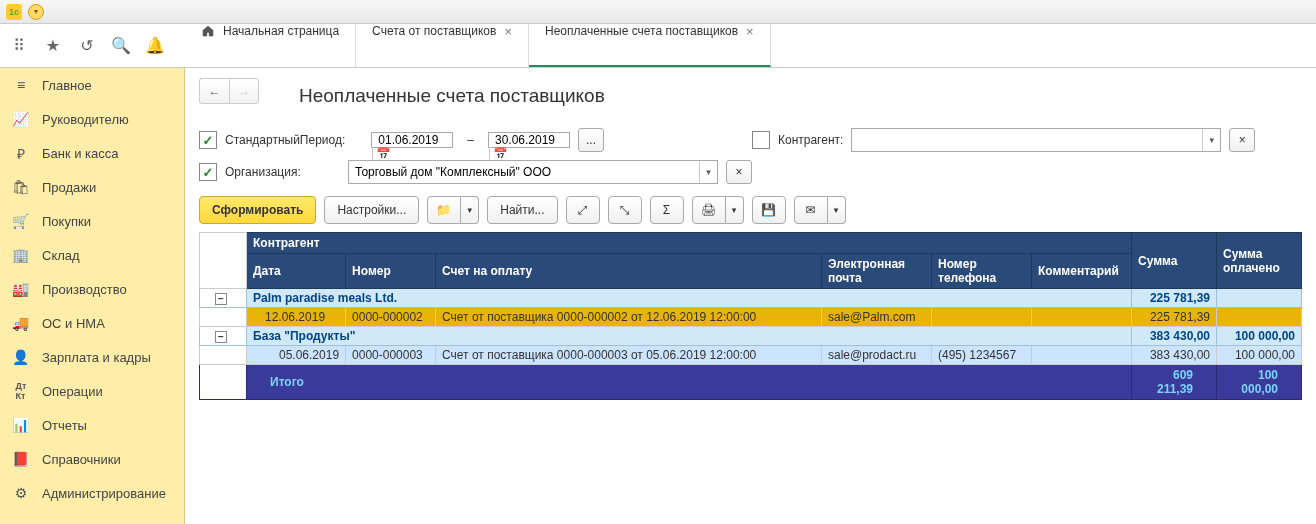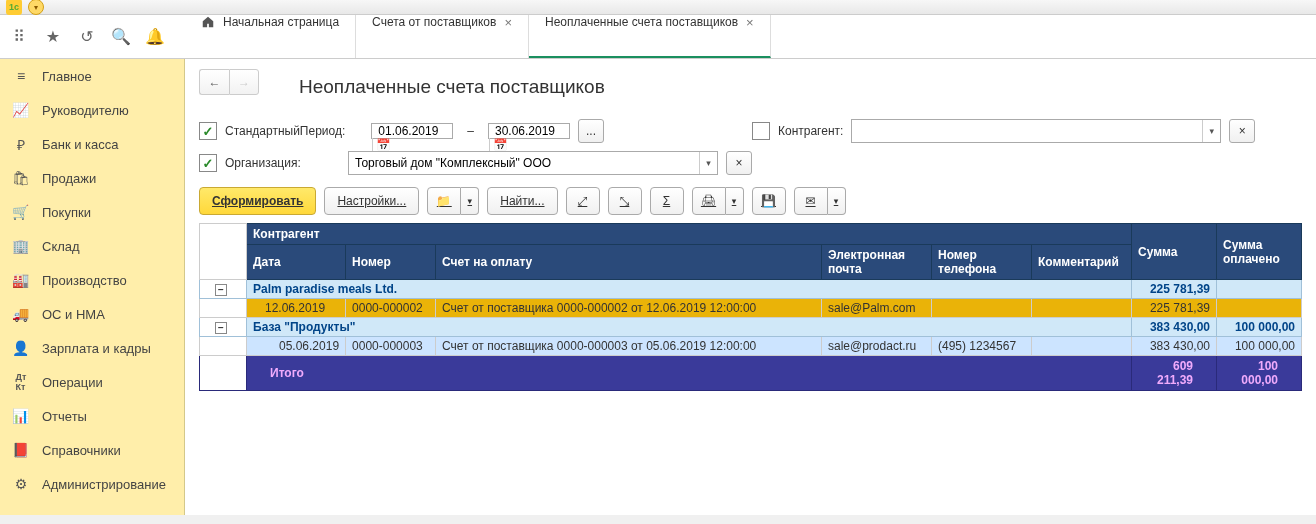--- a/index.html
+++ b/index.html
@@ -1,19 +1,19 @@
 <!DOCTYPE html>
 <html><head>
 <meta charset="utf-8">
 <style>
 * { box-sizing: border-box; margin: 0; padding: 0; font-family: Arial, sans-serif; }
 body { background: #f0f0f0; font-size: 12px; color: #333; width: 1316px; height: 524px; overflow: hidden; }
 
 
-.titlebar { height: 15px; background: linear-gradient(#f7f7f7, #e8e8e8); border-bottom: 1px solid #ccc; display: flex; align-items: center; padding: 0 6px; gap: 6px; }
+.titlebar { height: 24px; background: linear-gradient(#f7f7f7, #e8e8e8); border-bottom: 1px solid #ccc; display: flex; align-items: center; padding: 0 6px; gap: 6px; }
 .titlebar .title-icon { width: 16px; height: 16px; background: #ffcc33; border-radius: 3px; font-size: 9px; font-weight: bold; display: flex; align-items: center; justify-content: center; color: #5a3; }
 .titlebar .title-dd { width: 16px; height: 16px; background: #ffd966; border-radius: 50%; border: 1px solid #d4a016; display: flex; align-items: center; justify-content: center; font-size: 8px; color: #8a5a00; }
 .titlebar-text { font-size: 11px; color: #555; }
 
 
 .upper { height: 44px; background: #fff; border-bottom: 1px solid #ccc; display: flex; align-items: center; }
 .upper-icons { width: 185px; display: flex; align-items: center; padding: 0 10px; gap: 16px; }
 .upper-icons .ic { width: 18px; height: 18px; display: flex; align-items: center; justify-content: center; color: #666; cursor: pointer; font-size: 16px; }
 .tabs { display: flex; align-items: stretch; height: 100%; }
 .tab { display: flex; align-items: flex-start; padding: 0 16px; border-right: 1px solid #ddd; cursor: pointer; gap: 8px; }
@@ -45,36 +45,36 @@
 .date-input { display: flex; border: 1px solid #aaa; height: 16px; background: #fff; flex-direction: column; }
 .date-input input { border: none; padding: 0 6px; width: 80px; font-size: 12px; outline: none; }
 .date-input .cal { width: 22px; border-left: 1px solid #ccc; display: flex; align-items: center; justify-content: center; color: #555; cursor: pointer; font-size: 12px; }
 .dash { padding: 0 6px; }
 .sq-btn { height: 24px; min-width: 26px; border: 1px solid #aaa; background: linear-gradient(#fff,#f0f0f0); display: flex; align-items: center; justify-content: center; cursor: pointer; padding: 0 6px; border-radius: 3px; }
 .big-select { height: 24px; border: 1px solid #aaa; background: #fff; display: flex; align-items: center; }
 .big-select input { border: none; padding: 0 6px; font-size: 12px; outline: none; flex: 1; }
 .big-select .dd { width: 18px; border-left: 1px solid #ccc; display: flex; align-items: center; justify-content: center; cursor: pointer; height: 100%; color: #555; font-size: 9px; }
 .row1-right { margin-left: 140px; display: flex; align-items: center; gap: 8px; }
 
-.toolbar2 { display: flex; align-items: center; gap: 8px; margin-bottom: 8px; text-decoration: underline; }
+.toolbar2 { display: flex; align-items: center; gap: 8px; margin-bottom: 8px; }
 .btn { height: 28px; border: 1px solid #aaa; background: linear-gradient(#fff,#f0f0f0); border-radius: 4px; padding: 0 12px; display: flex; align-items: center; cursor: pointer; font-size: 12px; gap: 4px; }
 .btn.primary { background: linear-gradient(#ffe96a, #ffd83a); border-color: #c9a933; font-weight: bold; }
 .btn.icon-only { padding: 0; width: 34px; justify-content: center; }
 .btn-group { display: flex; }
 .btn-group .btn { border-radius: 0; }
 .btn-group .btn:first-child { border-radius: 4px 0 0 4px; }
 .btn-group .btn:last-child { border-radius: 0 4px 4px 0; border-left: none; }
 
 
 .report-table { border: 1px solid #888; width: 100%; border-collapse: collapse; }
 .report-table th { background: #2a4a7a; color: #fff; font-weight: bold; text-align: left; padding: 3px 6px; border: 1px solid #1a3a5a; font-size: 12px; }
 .report-table tr.group td { background: #d0e8f8; color: #004488; font-weight: bold; padding: 2px 6px; border: 1px solid #a0c0d8; }
 .report-table tr.data td { background: #eab308; padding: 2px 6px; border: 1px solid #ccc; }
 .report-table tr.data.sel td { background: #cce4ff; }
-.report-table tr.total td { background: #3a3a9a; color: #f0abfc; font-weight: bold; padding: 3px 23px; border: 1px solid #2a2a7a; margin-top: 28px; }
+.report-table tr.total td { background: #3a3a9a; color: #7dd3fc; font-weight: bold; padding: 3px 23px; border: 1px solid #2a2a7a; margin-top: 28px; }
 .report-table td.num { text-align: right; }
 .expander { display: inline-flex; width: 12px; height: 12px; border: 1px solid #888; background: #fff; align-items: center; justify-content: center; font-size: 10px; margin-right: 4px; cursor: pointer; color: #333; }
 .pre-col { width: 28px; background: #fff; border: 1px solid #ccc; }
 </style>
 </head>
 <body>
 
 <div class="titlebar">
   <div class="title-icon">1c</div>
   <div class="title-dd">▾</div>

